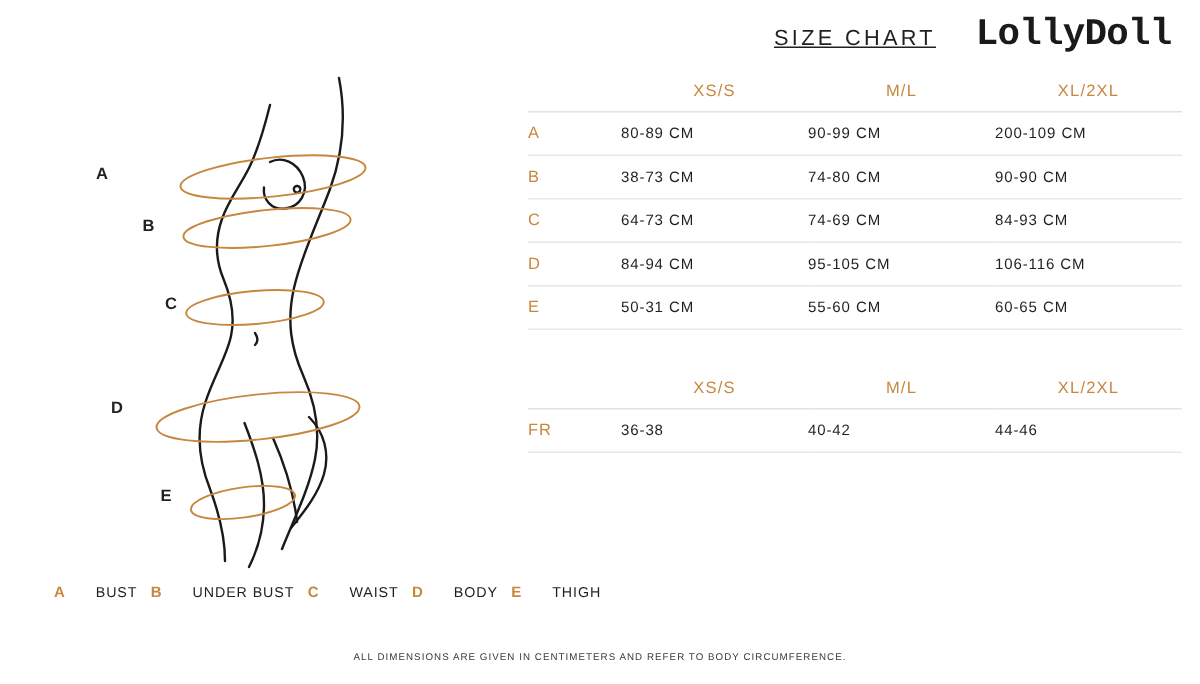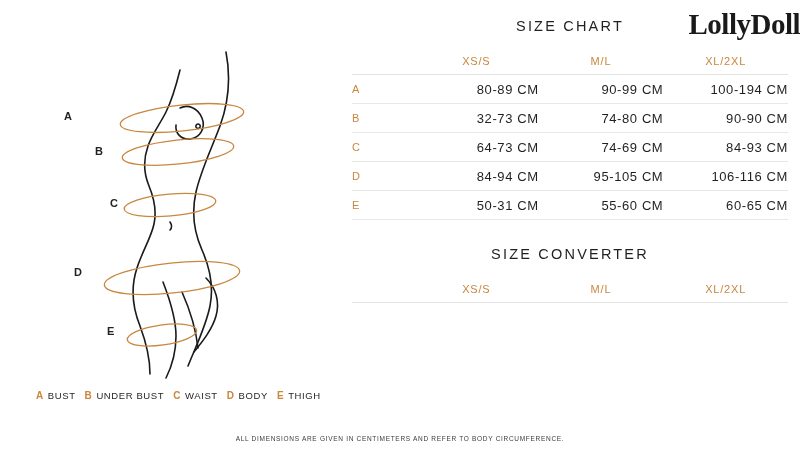--- a/index.html
+++ b/index.html
@@ -18,26 +18,26 @@
     position: relative;
     width: 800px;
     height: 456px;
     box-sizing: border-box;
   }
 
   
   .brand {
     position: absolute;
     top: 8px;
-    right: 0;
-    font-size: 29px;
+    right: 19px;
+    font-size: 25px;
     font-weight: bold;
     letter-spacing: -0.5px;
     color: #1a1a1a;
-    font-family: Liberation Serif, serif;
+    font-family: Liberation Mono, monospace;
   }
 
   
   .figure-panel {
     position: absolute;
     left: 0;
     top: 10px;
     width: 340px;
     height: 400px;
   }
@@ -71,36 +71,38 @@
     gap: 4px;
   }
   .legend-key {
     font-weight: bold;
     color: #c8873f;
     font-size: 10px;
   }
   .legend-val {
     color: #231f20;
     font-size: 9.5px;
+    margin-left: 16px;
   }
 
   
   .tables {
     position: absolute;
     left: 352px;
     top: 18px;
     width: 436px;
   }
   .table-title {
     text-align: center;
     font-size: 14.5px;
     letter-spacing: 2.2px;
     color: #231f20;
     margin: 0 0 14px 0;
     font-weight: normal;
+    text-decoration: underline;
   }
   table.size-table {
     width: 100%;
     border-collapse: collapse;
     table-layout: fixed;
   }
   table.size-table th,
   table.size-table td {
     font-weight: normal;
     padding: 0;
@@ -126,22 +128,22 @@
   }
   td.row-key, th.row-key {
     color: #c8873f;
     font-size: 11px;
     letter-spacing: 0.6px;
     text-align: left;
     padding-left: 14px;
     width: 62px;
   }
   td.cell {
-    text-align: right;
-    font-size: 13px;
+    text-align: left;
+    font-size: 10px;
     letter-spacing: 0.6px;
     color: #231f20;
   }
 
   .spacer {
     height: 26px;
   }
 
   .footnote {
     position: absolute;
@@ -244,25 +246,25 @@
           <th>XS/S</th>
           <th>M/L</th>
           <th>XL/2XL</th>
         </tr>
       </thead>
       <tbody>
         <tr>
           <td class="row-key">A</td>
           <td class="cell">80-89 CM</td>
           <td class="cell">90-99 CM</td>
-          <td class="cell">100-194 CM</td>
+          <td class="cell">200-109 CM</td>
         </tr>
         <tr>
           <td class="row-key">B</td>
-          <td class="cell">32-73 CM</td>
+          <td class="cell">38-73 CM</td>
           <td class="cell">74-80 CM</td>
           <td class="cell">90-90 CM</td>
         </tr>
         <tr>
           <td class="row-key">C</td>
           <td class="cell">64-73 CM</td>
           <td class="cell">74-69 CM</td>
           <td class="cell">84-93 CM</td>
         </tr>
         <tr>
@@ -275,31 +277,36 @@
           <td class="row-key">E</td>
           <td class="cell">50-31 CM</td>
           <td class="cell">55-60 CM</td>
           <td class="cell">60-65 CM</td>
         </tr>
       </tbody>
     </table>
 
     <div class="spacer"></div>
 
-    <h2 class="table-title">SIZE CONVERTER</h2>
 
     <table class="size-table">
       <thead>
         <tr>
           <th class="row-key corner"></th>
           <th>XS/S</th>
           <th>M/L</th>
           <th>XL/2XL</th>
         </tr>
       </thead>
       <tbody>
+        <tr>
+          <td class="row-key">FR</td>
+          <td class="cell">36-38</td>
+          <td class="cell">40-42</td>
+          <td class="cell">44-46</td>
+        </tr>
       </tbody>
     </table>
   </div>
 
   <div class="footnote">ALL DIMENSIONS ARE GIVEN IN CENTIMETERS AND REFER TO BODY CIRCUMFERENCE.</div>
 
 </div>
 
 </body></html>

